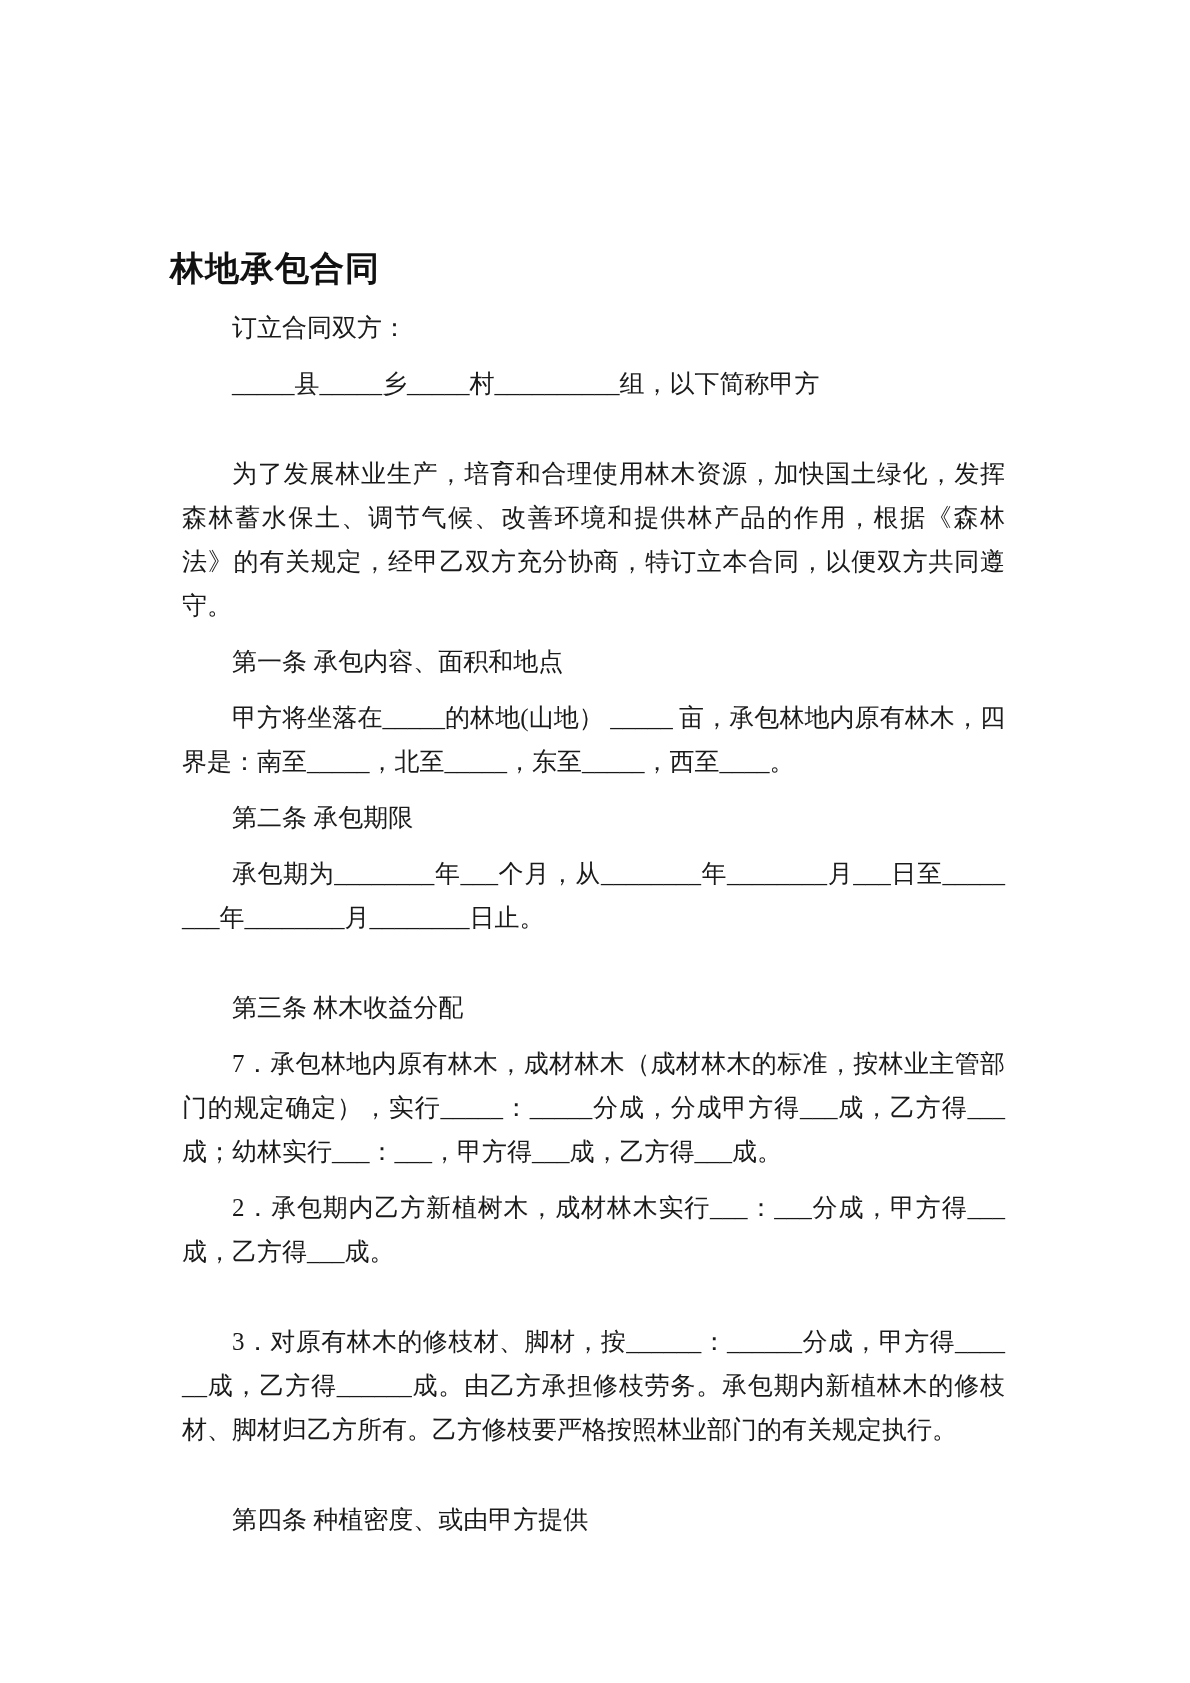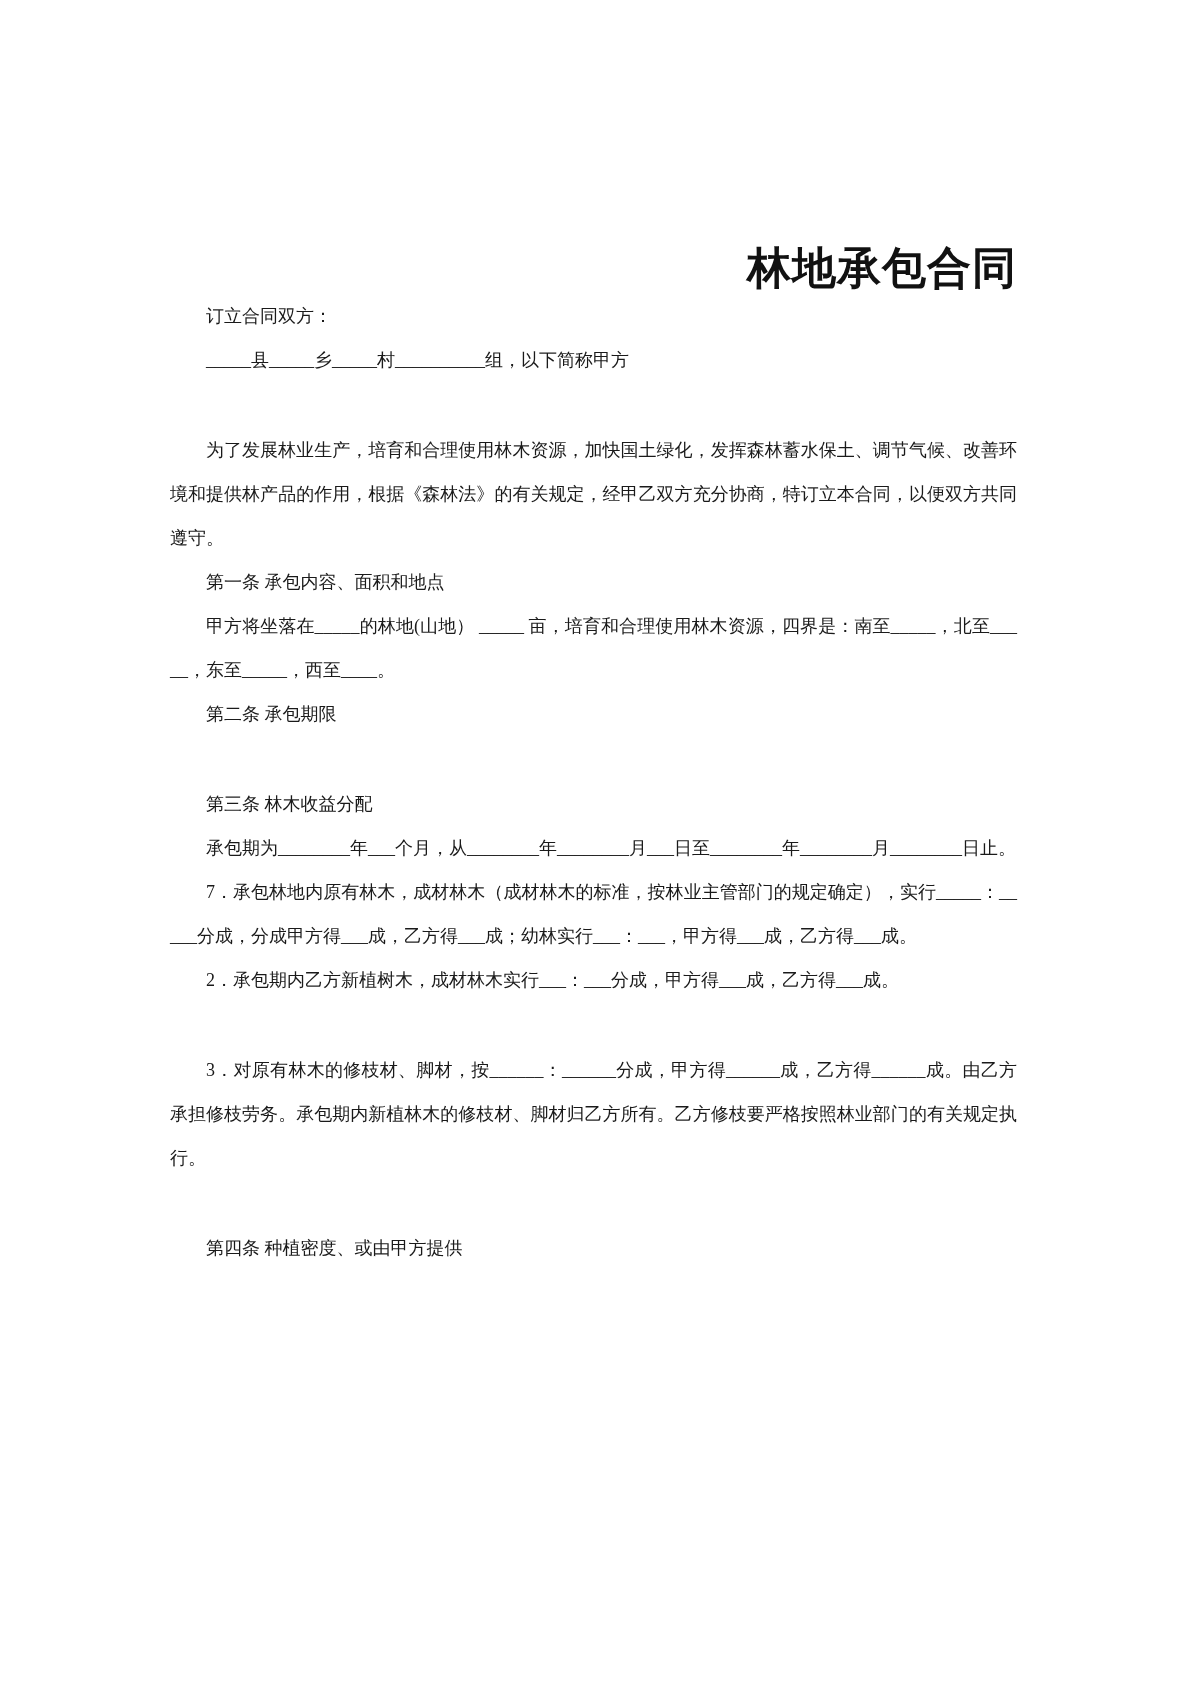--- a/index.html
+++ b/index.html
@@ -16,31 +16,31 @@
     overflow: hidden;
   }
   .doc {
     box-sizing: border-box;
     width: 1190px;
     height: 1683px;
     padding: 244px 173px 0 170px;
   }
   .doc-title {
     margin: 0;
-    font-size: 44px;
+    font-size: 34px;
     line-height: 50px;
     font-weight: 700;
-    text-align: right;
+    text-align: left;
     color: #111111;
     letter-spacing: 1px;
     font-family: "Liberation Serif", "DejaVu Serif", serif;
   }
   .para {
-    margin: 0;
-    font-size: 18px;
+    margin: 12px;
+    font-size: 25px;
     line-height: 44px;
     text-align: justify;
     text-indent: 2em;
     word-break: break-all;
     color: #1a1a1a;
   }
   .para.gap {
     margin-top: 46px;
     font-family: Liberation Serif, serif;
   }
@@ -48,21 +48,21 @@
 </head>
 <body>
 
 <div class="doc">
   <h1 class="doc-title">林地承包合同</h1>
 
   <p class="para">订立合同双方：</p>
   <p class="para">_____县_____乡_____村__________组，以下简称甲方</p>
   <p class="para gap">为了发展林业生产，培育和合理使用林木资源，加快国土绿化，发挥森林蓄水保土、调节气候、改善环境和提供林产品的作用，根据《森林法》的有关规定，经甲乙双方充分协商，特订立本合同，以便双方共同遵守。</p>
   <p class="para">第一条 承包内容、面积和地点</p>
-  <p class="para">甲方将坐落在_____的林地(山地） _____ 亩，培育和合理使用林木资源，四界是：南至_____，北至_____，东至_____，西至____。</p>
+  <p class="para">甲方将坐落在_____的林地(山地） _____ 亩，承包林地内原有林木，四界是：南至_____，北至_____，东至_____，西至____。</p>
   <p class="para">第二条 承包期限</p>
+  <p class="para">承包期为________年___个月，从________年________月___日至________年________月________日止。</p>
   <p class="para gap">第三条 林木收益分配</p>
-  <p class="para">承包期为________年___个月，从________年________月___日至________年________月________日止。</p>
   <p class="para">7．承包林地内原有林木，成材林木（成材林木的标准，按林业主管部门的规定确定），实行_____：_____分成，分成甲方得___成，乙方得___成；幼林实行___：___，甲方得___成，乙方得___成。</p>
   <p class="para">2．承包期内乙方新植树木，成材林木实行___：___分成，甲方得___成，乙方得___成。</p>
   <p class="para gap">3．对原有林木的修枝材、脚材，按______：______分成，甲方得______成，乙方得______成。由乙方承担修枝劳务。承包期内新植林木的修枝材、脚材归乙方所有。乙方修枝要严格按照林业部门的有关规定执行。</p>
   <p class="para gap">第四条 种植密度、或由甲方提供</p>
 </div>
 
 </body></html>

